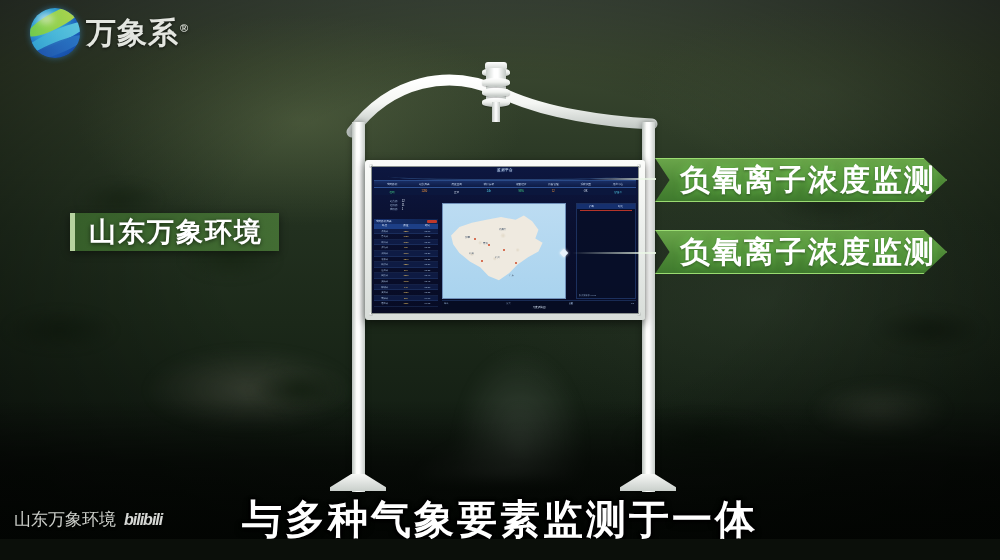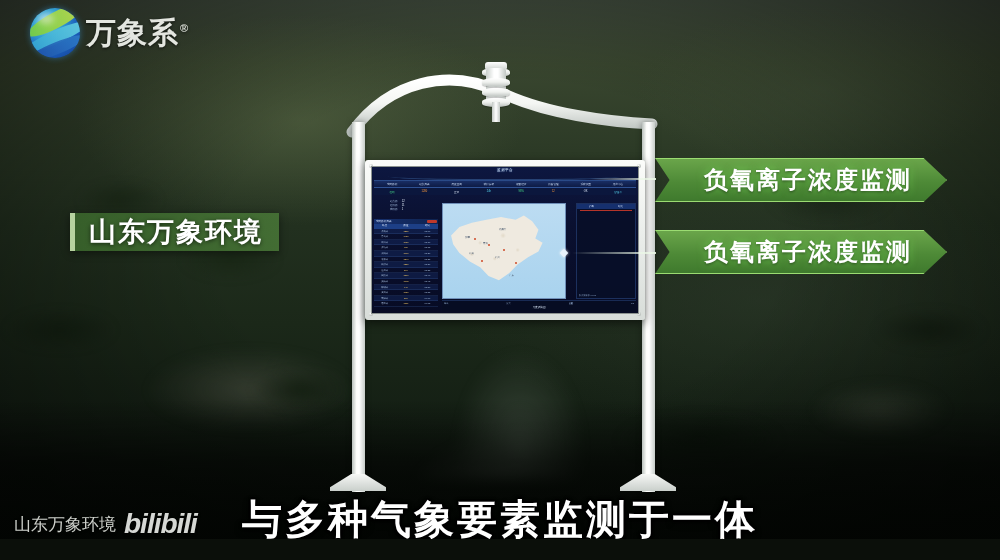--- a/index.html
+++ b/index.html
@@ -171,35 +171,35 @@
   #lblB{left:70px;top:255px;}
   #lblA .txt{color:#ffffff;}
   #lblB .txt{color:#cfeeb3;}
 
   
   .lbl-right{position:absolute;height:42px;display:flex;align-items:center;justify-content:center;
     background:linear-gradient(180deg,#6aa54a,#4e8a37 55%,#3f7a2d);
     border:1.5px solid #9bdc72;
     clip-path:polygon(0% 0%,92% 0%,100% 50%,92% 100%,0% 100%,5% 50%);
     box-shadow:0 2px 10px rgba(0,0,0,.5);}
-  .lbl-right .txt{font-size:24px;font-weight:bold;color:#ffffff;letter-spacing:2px;
+  .lbl-right .txt{font-size:30px;font-weight:bold;color:#ffffff;letter-spacing:2px;
     text-shadow:0 0 8px rgba(120,220,90,.75),0 1px 3px rgba(0,0,0,.6);padding-left:14px;}
   #rbA{left:655px;top:158px;width:290px;}
   #rbB{left:655px;top:230px;width:290px;}
   .lead{position:absolute;height:1.5px;background:linear-gradient(90deg,rgba(230,245,225,0),rgba(235,248,230,.9));}
   #leadA{left:590px;top:178px;width:66px;}
   #leadB{left:572px;top:252px;width:84px;}
 
   
   .subtitle{position:absolute;left:0;top:492px;width:1000px;text-align:center;
     font-size:40px;font-weight:bold;color:#ffffff;letter-spacing:3px;
     text-shadow:-2px 0 2px #000,2px 0 2px #000,0 -2px 2px #000,0 2px 2px #000,0 3px 7px rgba(0,0,0,.9);}
   .watermark{position:absolute;left:14px;top:508px;display:flex;align-items:center;gap:8px;opacity:.88;}
   .wm-text{font-size:17px;color:#e9ece6;text-shadow:0 1px 3px #000;}
-  .wm-bili{font-size:28px;font-weight:bold;color:#f4f6f2;font-style:italic;
+  .wm-bili{font-size:16px;font-weight:bold;color:#f4f6f2;font-style:italic;
     letter-spacing:-1px;text-shadow:0 1px 3px #000;}
 </style>
 </head>
 <body>
 
 <div id="stage">
 
   <div class="bg">
     <div class="bg-river"></div>
     <div class="bg-trees"></div>

